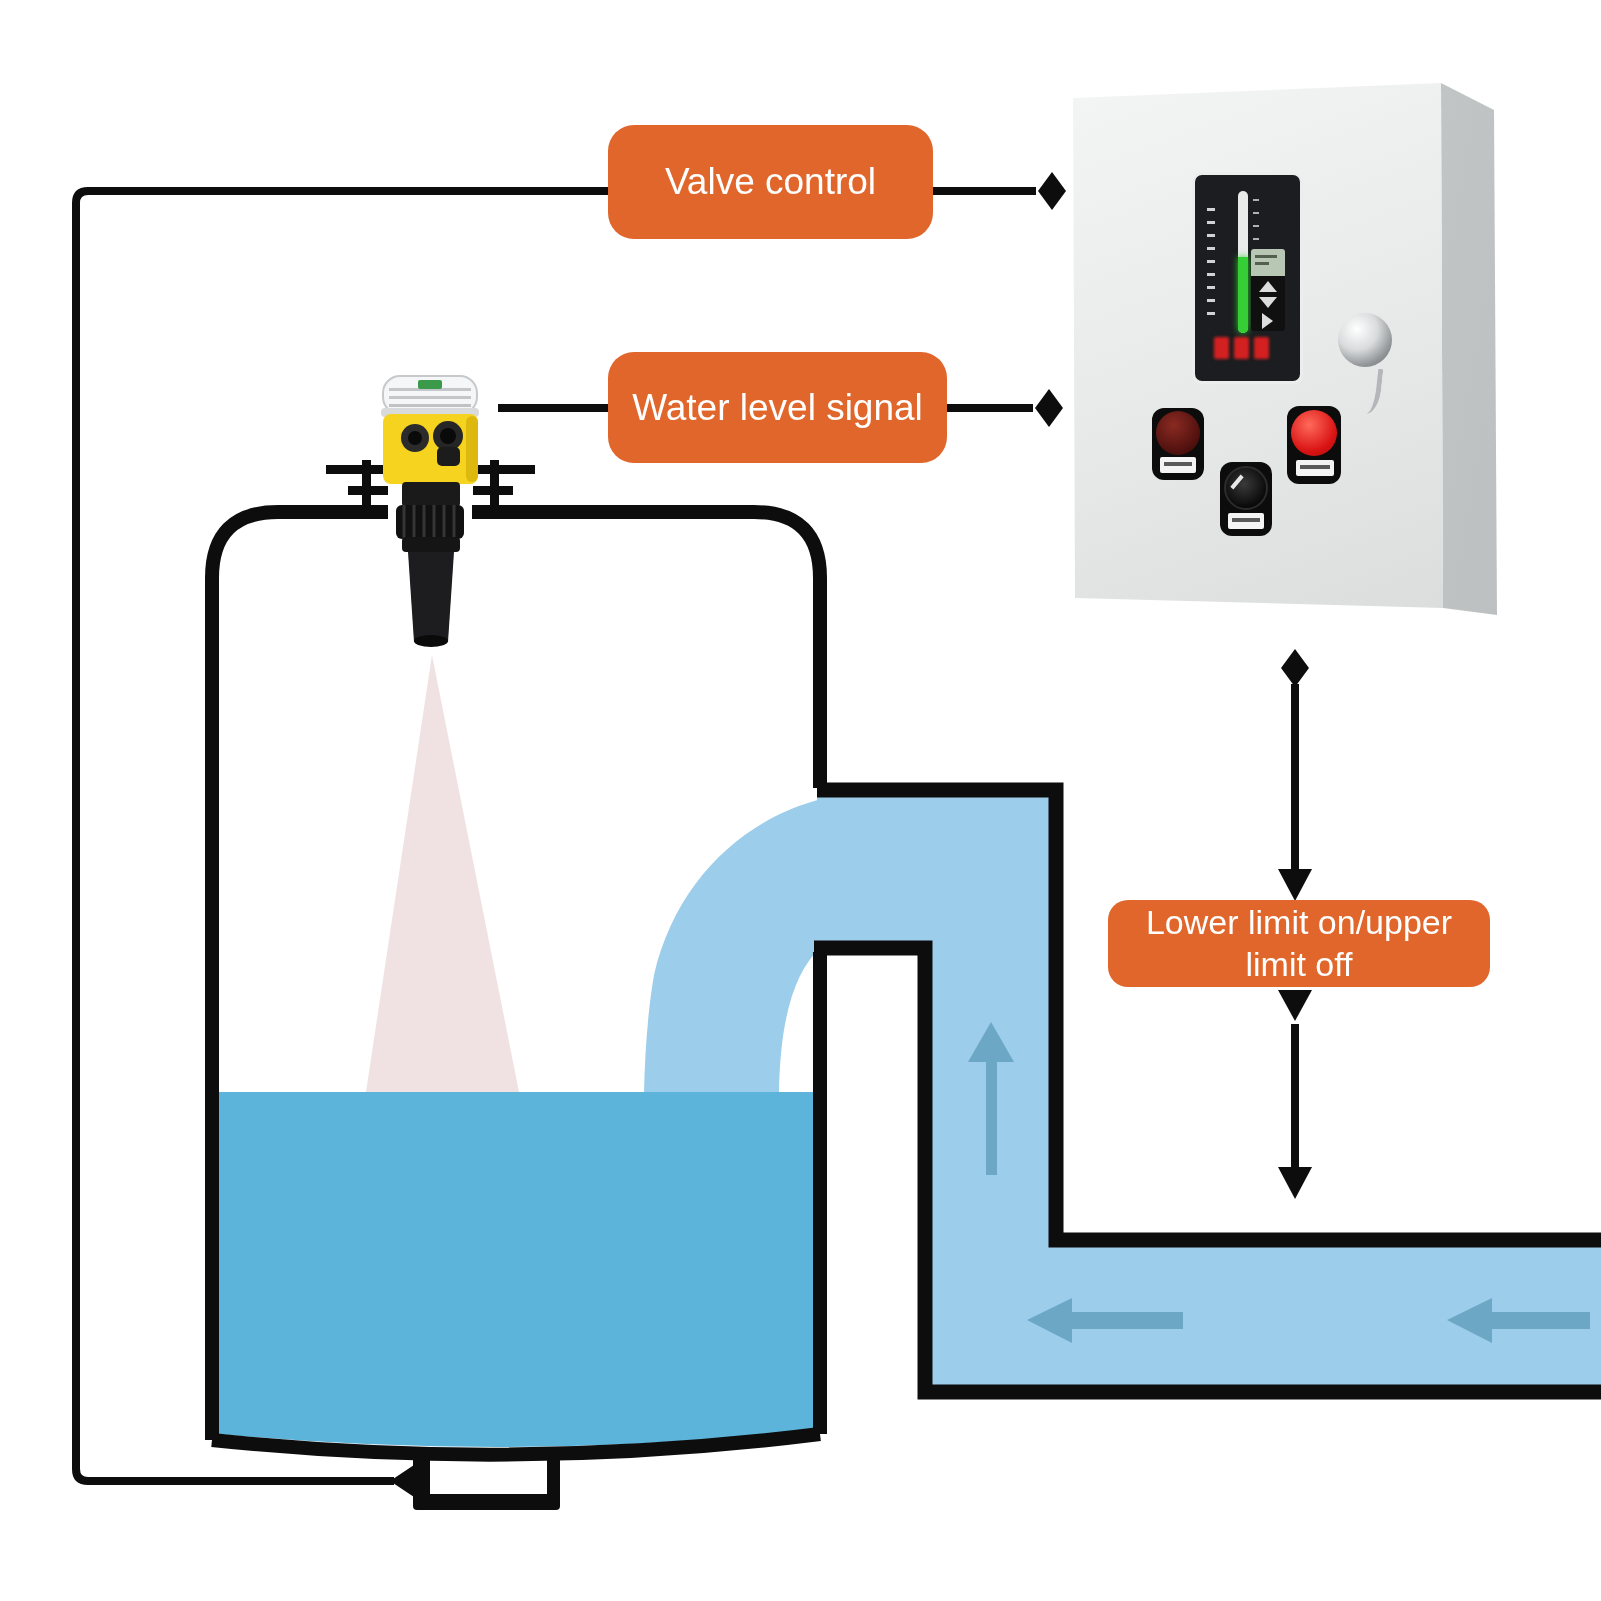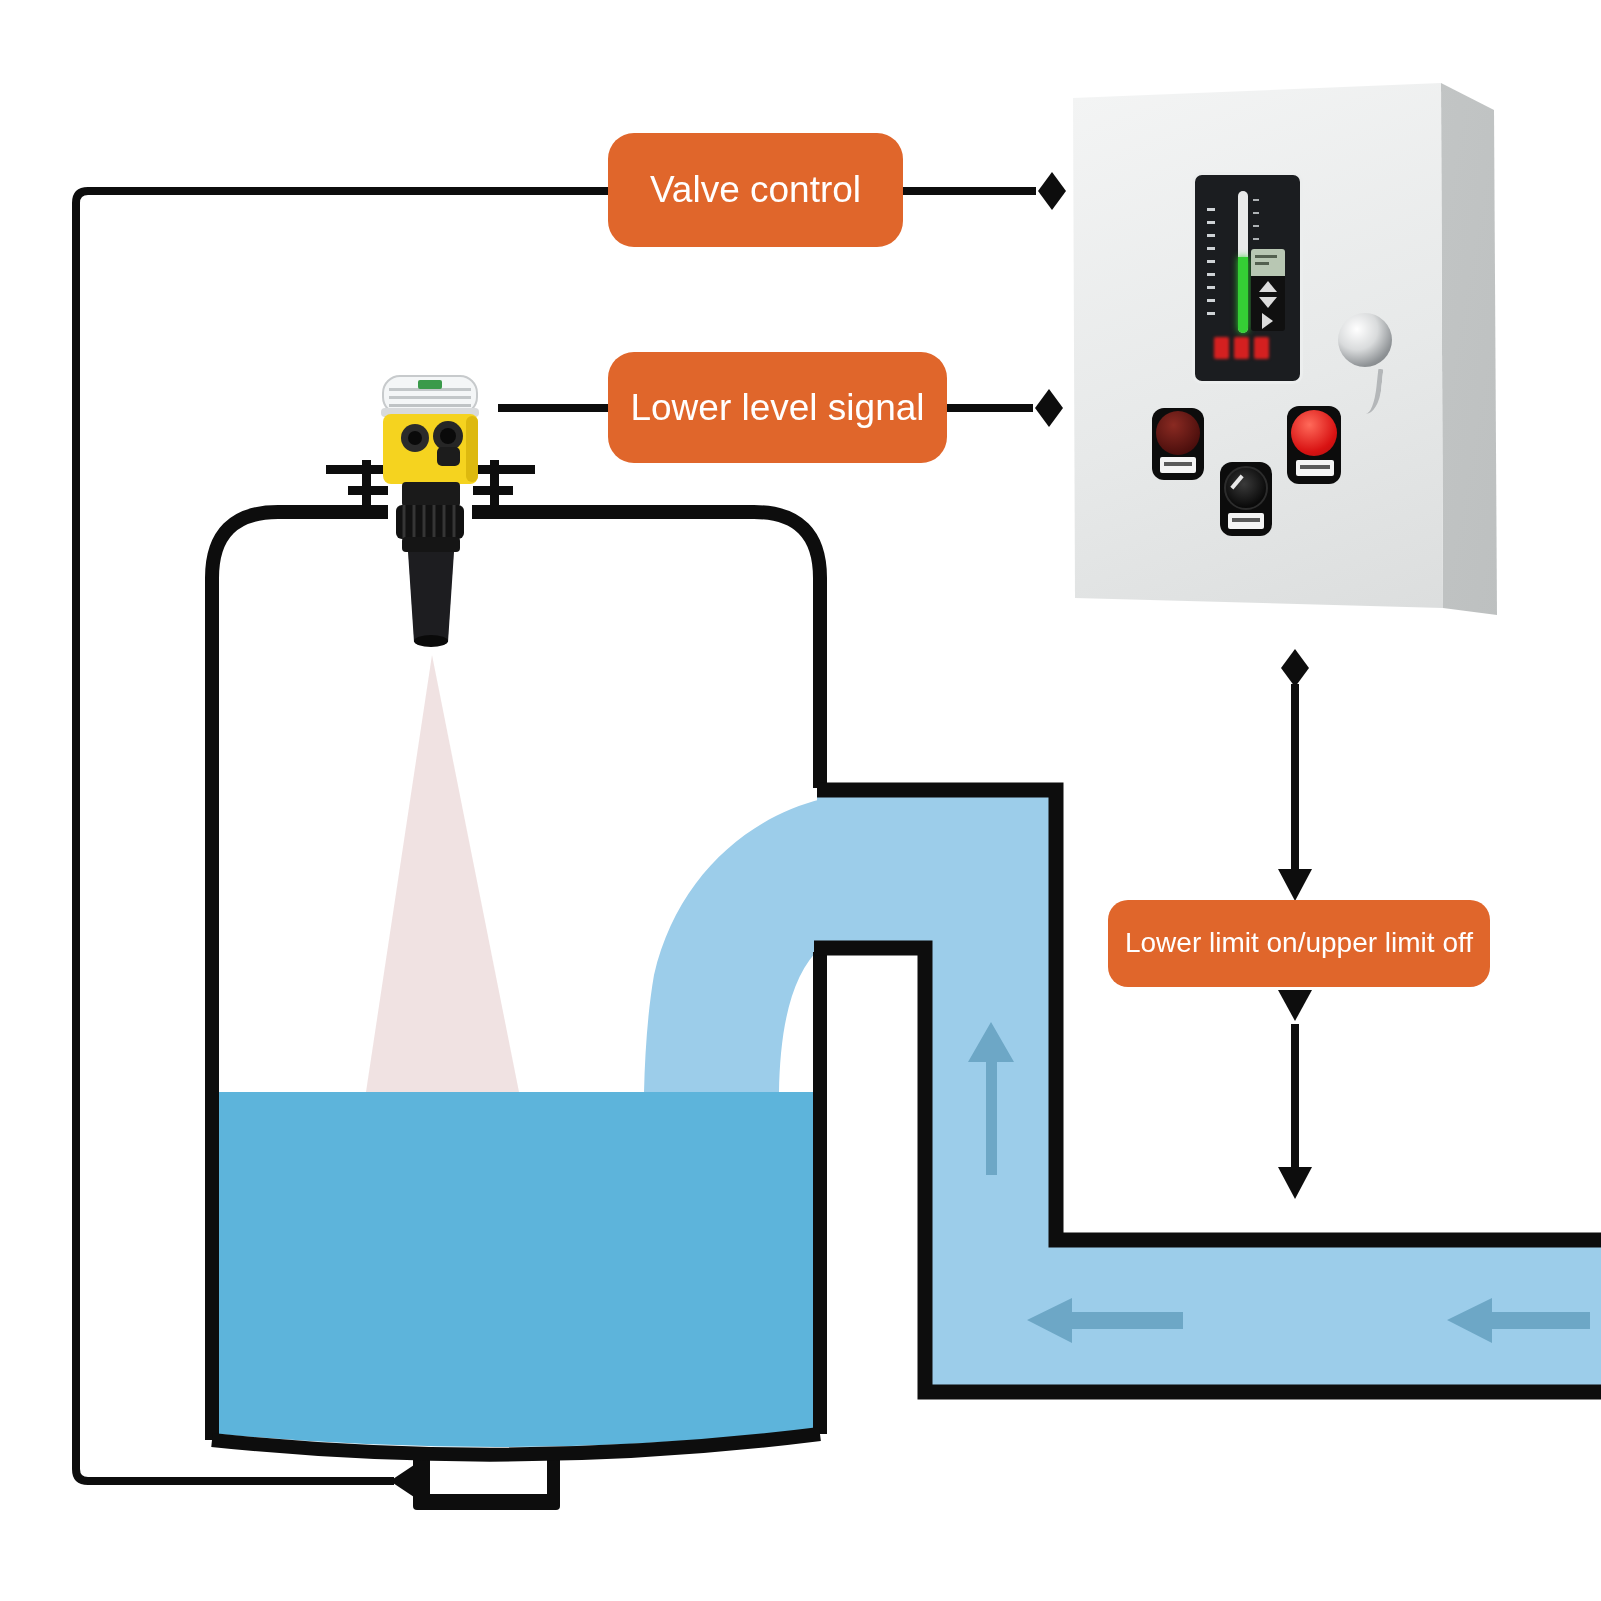--- a/index.html
+++ b/index.html
@@ -3,23 +3,23 @@
 <meta charset="utf-8">
 <style>
   html,body{margin:0;padding:0;background:#fff;}
   #canvas{position:relative;width:1601px;height:1601px;background:#fff;overflow:hidden;
           font-family:"Liberation Sans", sans-serif;}
   #diagram{position:absolute;left:0;top:0;z-index:1;}
 
   
   .callout{position:absolute;z-index:5;background:#e0662b;color:#fff;border-radius:26px;
            display:flex;align-items:center;justify-content:center;text-align:center;}
-  #valve-box{left:608px;top:133px;width:295px;height:114px;font-size:37px;}
+  #valve-box{left:608px;top:125px;width:325px;height:114px;font-size:37px;}
   #signal-box{left:608px;top:352px;width:339px;height:111px;font-size:37px;}
-  #limit-box{left:1108px;top:900px;width:382px;height:87px;font-size:28px;line-height:1.22;
+  #limit-box{left:1108px;top:900px;width:382px;height:87px;font-size:34px;line-height:1.22;
              border-radius:20px;padding:0 12px;box-sizing:border-box;}
   
   #pump{position:absolute;z-index:6;left:1172px;top:1201px;width:232px;height:232px;border-radius:50%;
         background:#e0662b;display:flex;align-items:center;justify-content:center;}
   #pump .ring{position:absolute;inset:14px;border:6px solid #fff;border-radius:50%;}
   #pump .lbl{position:relative;color:#fff;font-size:31px;}
 
   
   #cabinet{position:absolute;left:1060px;top:70px;width:445px;height:560px;z-index:4;}
   #cab-front{position:absolute;inset:0;background:linear-gradient(160deg,#f4f5f5 0%,#e7e9e9 55%,#dadcdc 100%);
@@ -157,21 +157,21 @@
       <rect x="402" y="537" width="58" height="15" rx="4" fill="#151515"></rect>
       <polygon points="408,552 454,552 448,642 414,642" fill="#1d1d20"></polygon>
       <ellipse cx="431" cy="641" rx="17" ry="6" fill="#0a0a0a"></ellipse>
     </g>
   </svg>
 
   <div class="callout" id="valve-box">
     <span>Valve control</span>
   </div>
   <div class="callout" id="signal-box">
-    <span>Lower level signal</span>
+    <span>Water level signal</span>
   </div>
   <div class="callout" id="limit-box">
     <span>Lower limit on/upper limit off</span>
   </div>
 
 
   <div id="cabinet">
     <div id="cab-side"></div>
     <div id="cab-front"></div>
 

